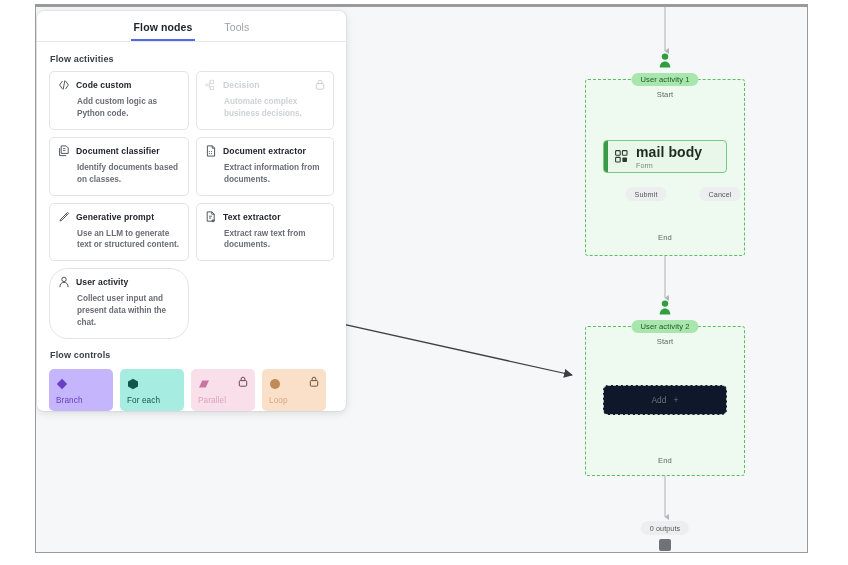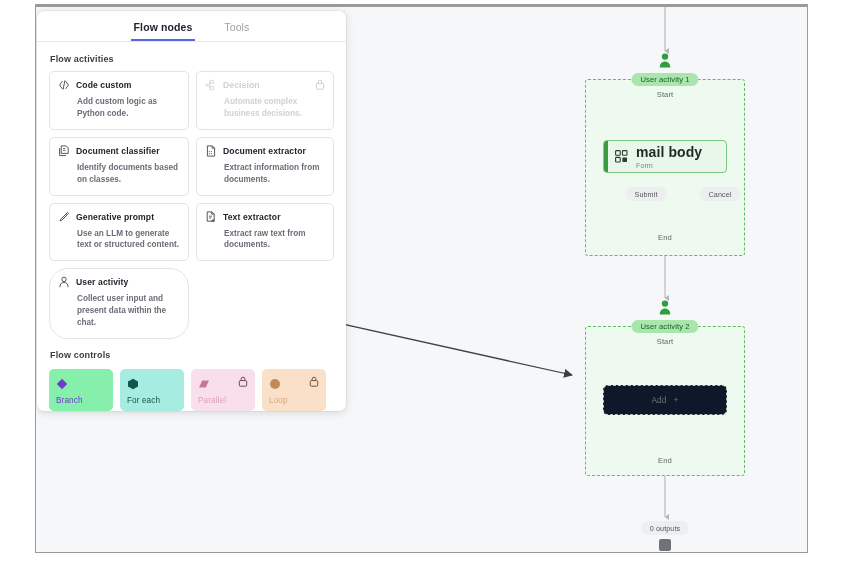--- a/index.html
+++ b/index.html
@@ -339,21 +339,21 @@
                 <span class="node-title">User activity</span>
               </div>
               <div class="node-desc">Collect user input and present data within the chat.</div>
             </div>
           </div>
 
           <div class="section-title" style="margin-top:11px;">Flow controls</div>
 
           <div class="controls-row">
 
-            <div class="ctrl" style="background:#86efac;">
+            <div class="ctrl" style="background:#c4b5fd;">
               <span class="glyph">
                 <svg viewBox="0 0 12 12" width="12" height="12">
                     <path d="M6,0.8 L11.2,6 L6,11.2 L0.8,6 Z" fill="#6a3fc4"></path>
                   </svg>
               </span>
               <span class="clabel" style="color:#6a3fc4;">Branch</span>
             </div>
 
             <div class="ctrl" style="background:#a7ece0;">
               <span class="glyph">

